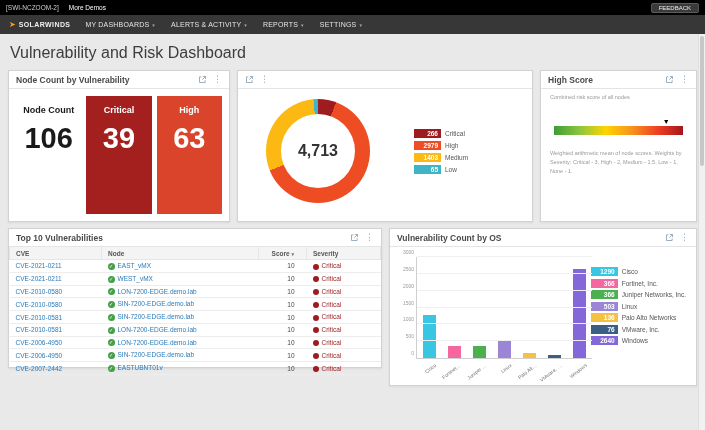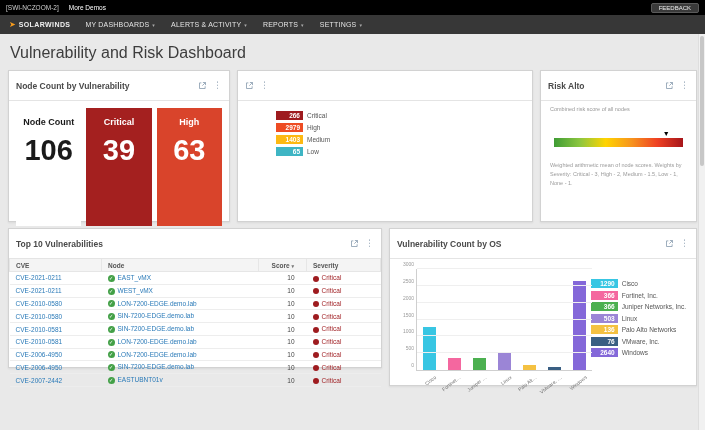--- a/index.html
+++ b/index.html
@@ -22,21 +22,21 @@
   .brand .logo-mark { color:#f99d1c; font-size:8px; line-height:1; }
   .brand-name { color:#f0f0f0; font-weight:bold; font-size:7px; letter-spacing:0.4px; }
   .nav-items { display:flex; gap:16px; align-items:center; }
   .nav-item { color:#e4e4e4; font-size:7px; letter-spacing:0.2px; cursor:pointer; display:flex; gap:3px; align-items:center; }
   .nav-item .caret { font-size:5px; color:#a8a8a8; }
 
   .page-title { position:absolute; top:44px; left:10px; font-size:16px; color:#3d3d3d; }
 
   
   .card { position:absolute; background:#fff; border:1px solid #d2d2d2; box-shadow:0 1px 2px rgba(0,0,0,.07); }
-  .card-head { height:30px; display:flex; align-items:center; padding:0 7px; border-bottom:1px solid #e4e4e4; }
+  .card-head { height:18px; display:flex; align-items:center; padding:0 7px; border-bottom:1px solid #e4e4e4; }
   .card-title { font-weight:bold; font-size:8.5px; color:#4a4a4a; flex:1; white-space:nowrap; overflow:hidden; }
   .card-icons { display:flex; gap:6px; align-items:center; }
   .icon-export svg { width:9px; height:9px; display:block; }
   .icon-kebab { color:#8fa1b3; font-size:9px; line-height:9px; cursor:pointer; }
 
   #card-node { top:70px; left:8px; width:222px; height:152px; }
   .tiles { display:flex; gap:5px; padding:7px; height:calc(100% - 18px); }
   .tile { flex:1; display:flex; flex-direction:column; align-items:center; padding-top:9px; cursor:pointer; }
   .tile .t-label { font-size:9px; font-weight:bold; margin-bottom:9px; }
   .tile .t-value { font-size:29px; font-weight:bold; line-height:1; }
@@ -167,20 +167,24 @@
         <span class="icon-export">
             <svg viewBox="0 0 12 12">
               <path d="M4.5 2.5H2v7.5h7.5V7" fill="none" stroke="#7f94a8" stroke-width="1"></path>
               <path d="M6.5 2h3.5v3.5M9.8 2.2 5.8 6.2" fill="none" stroke="#7f94a8" stroke-width="1"></path>
             </svg>
           </span>
         <span class="icon-kebab">⋮</span>
       </span>
     </div>
     <div class="sev-body">
+      <div class="donut-wrap">
+        <div class="donut" id="sev-donut" style="background: conic-gradient(rgb(158, 27, 31) 0deg, rgb(158, 27, 31) 20.3deg, rgb(238, 76, 35) 20.3deg, rgb(238, 76, 35) 247.9deg, rgb(253, 185, 19) 247.9deg, rgb(253, 185, 19) 355deg, rgb(62, 181, 196) 355deg, rgb(62, 181, 196) 360deg);"></div>
+        <div class="donut-hole" id="sev-total">4,713</div>
+      </div>
       <div class="legend" id="sev-legend">
           <div class="legend-row">
             <span class="legend-pill" style="background: rgb(158, 27, 31);">266</span>
             <span class="legend-label">Critical</span>
           </div>
           <div class="legend-row">
             <span class="legend-pill" style="background: rgb(238, 76, 35);">2979</span>
             <span class="legend-label">High</span>
           </div>
           <div class="legend-row">
@@ -190,21 +194,21 @@
           <div class="legend-row">
             <span class="legend-pill" style="background: rgb(62, 181, 196);">65</span>
             <span class="legend-label">Low</span>
           </div>
         </div>
     </div>
   </div>
 
   <div class="card" id="card-risk">
     <div class="card-head">
-      <span class="card-title">Risk Alto</span>
+      <span class="card-title">High Score</span>
       <span class="card-icons">
         <span class="icon-export">
             <svg viewBox="0 0 12 12">
               <path d="M4.5 2.5H2v7.5h7.5V7" fill="none" stroke="#7f94a8" stroke-width="1"></path>
               <path d="M6.5 2h3.5v3.5M9.8 2.2 5.8 6.2" fill="none" stroke="#7f94a8" stroke-width="1"></path>
             </svg>
           </span>
         <span class="icon-kebab">⋮</span>
       </span>
     </div>

